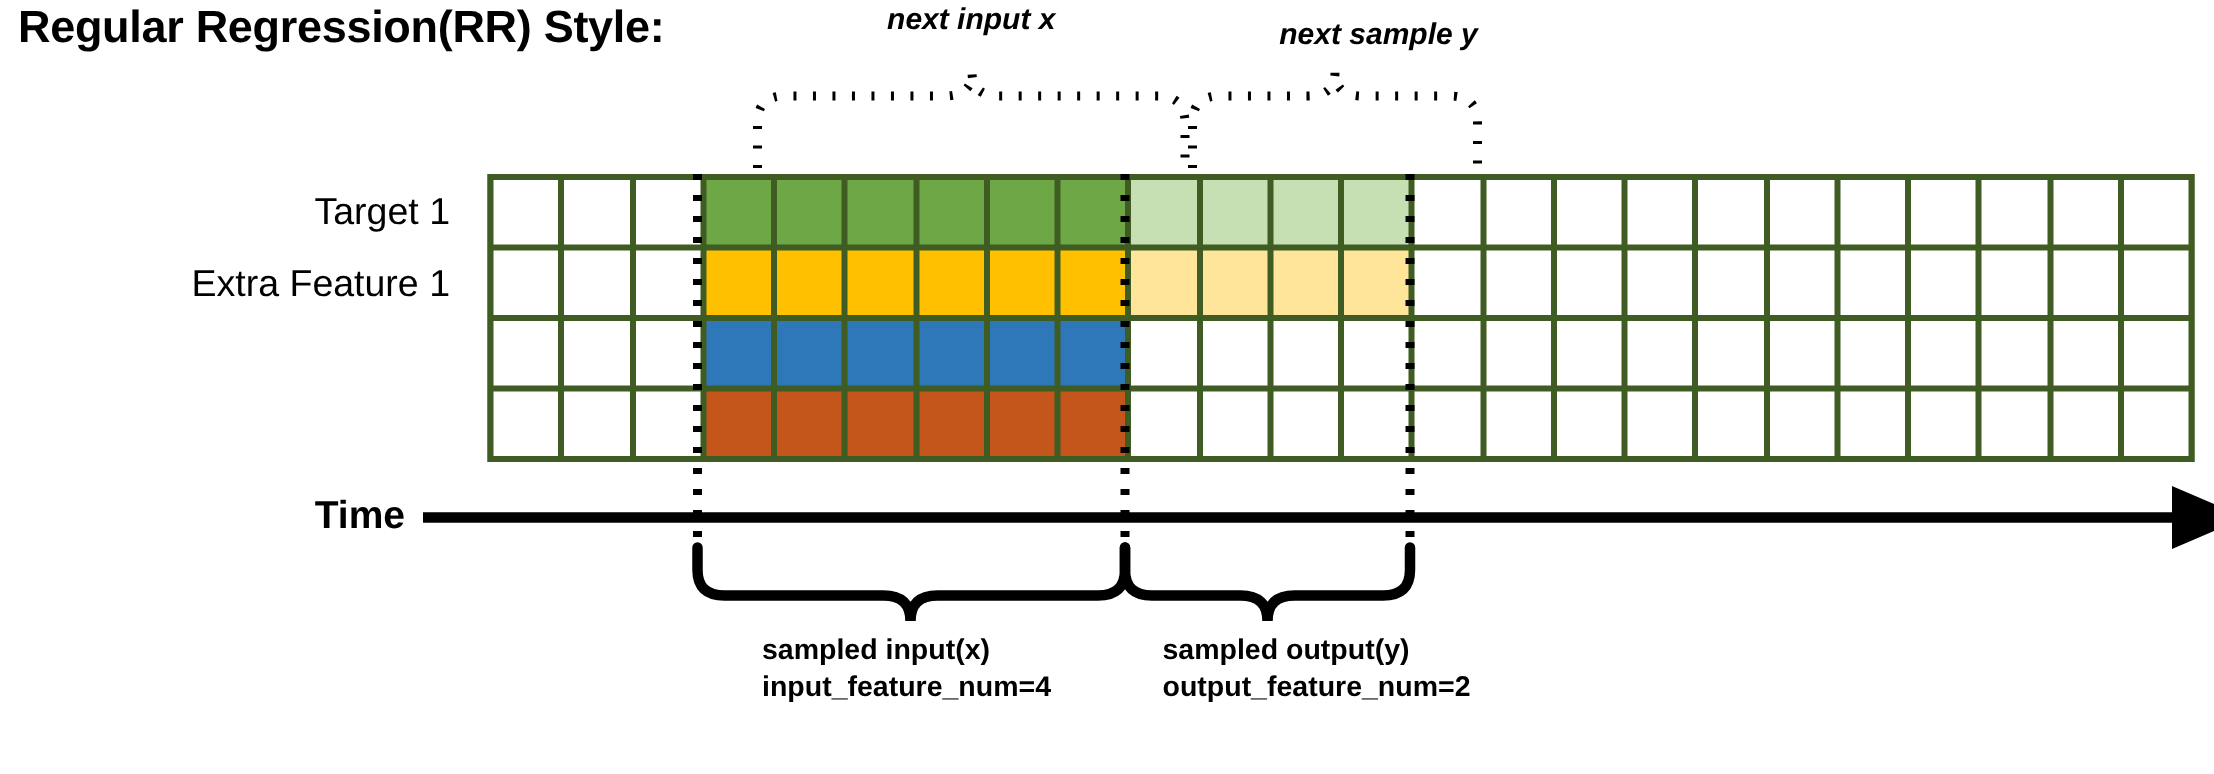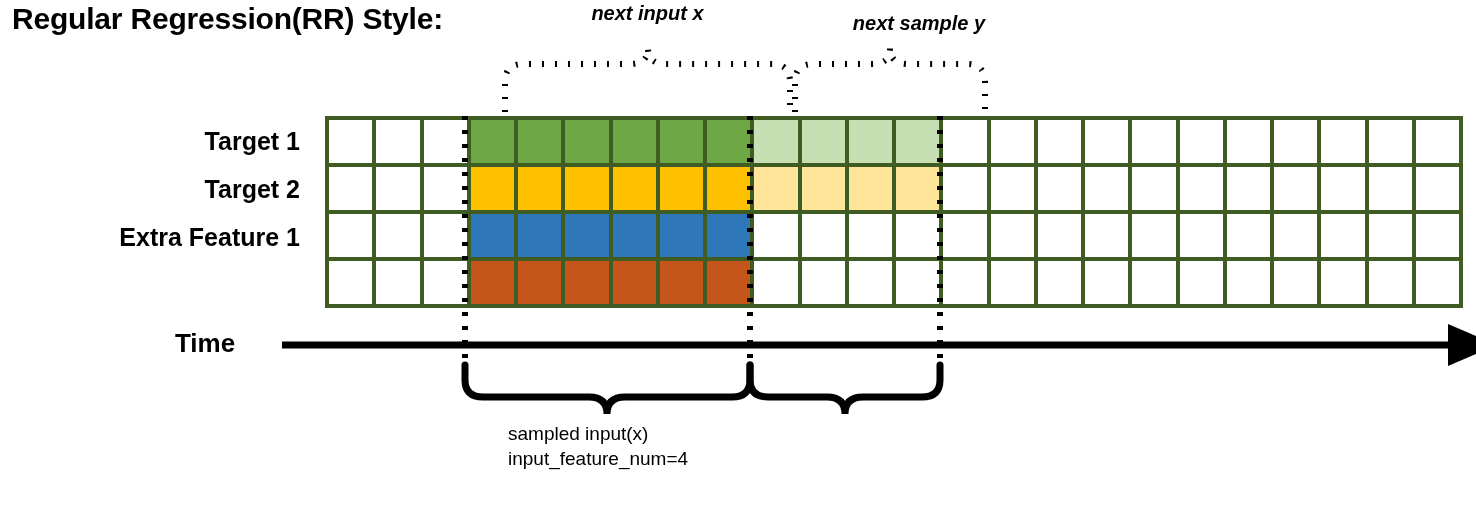--- a/index.html
+++ b/index.html
@@ -49,21 +49,21 @@
   #row-labels {
     position: absolute;
     left: 0px; top: 117px;
     width: 312px;
   }
   .row-label {
     height: 48px;
     line-height: 48px;
     text-align: right;
     font-size: 25px;
-    font-weight: 700;
+    font-weight: 400;
     padding-right: 12px;
     white-space: nowrap;
     padding-left: 20px;
   }
 
   
   #grid {
     position: absolute;
     left: 325px; top: 116px;
     width: 1138px; height: 192px;
@@ -89,48 +89,47 @@
   .cell.c-amber       { background: #FFC000; }
   .cell.c-amber-light { background: #FEE599; }
   .cell.c-blue        { background: #2E77B8; }
   .cell.c-orange      { background: #C4561B; }
 
   
   #time-label {
     position: absolute;
     left: 140px; top: 328px;
     width: 130px;
-    text-align: center;
+    text-align: right;
     font-size: 26px;
     font-weight: 700;
   }
 
   
   .caption {
     position: absolute;
     font-size: 19px;
-    font-weight: 400;
+    font-weight: 700;
     line-height: 1.30;
     white-space: nowrap;
   }
   #caption-input  { left: 508px; top: 422px; }
   #caption-output { left: 775px; top: 422px; }
   .caption div { display: block; }
 </style>
 </head>
 <body>
 
 <div id="title">Regular Regression(RR) Style:</div>
 
 <div class="top-annot" id="annot-x">next input x</div>
 <div class="top-annot" id="annot-y">next sample y</div>
 
 <div id="row-labels">
   <div class="row-label">Target 1</div>
-  <div class="row-label">Target 2</div>
   <div class="row-label">Extra Feature 1</div>
 </div>
 
 <div id="grid">
     <div class="grid-row">
       <div class="cell "></div>
       <div class="cell "></div>
       <div class="cell "></div>
       <div class="cell c-green"></div>
       <div class="cell c-green"></div>
@@ -259,13 +258,15 @@
 
   <path d="M750,365 L750,380 Q750,397 768,397 L827,397 Q845,397 845,414 Q845,397 863,397 L922,397 Q940,397 940,380 L940,365" fill="none" stroke="#000000" stroke-width="7" stroke-linecap="round"></path>
 </svg>
 
 <div class="caption" id="caption-input">
   <div>sampled input(x)</div>
   <div>input_feature_num=4</div>
 </div>
 
 <div class="caption" id="caption-output">
+  <div>sampled output(y)</div>
+  <div>output_feature_num=2</div>
 </div>
 
 </body></html>

